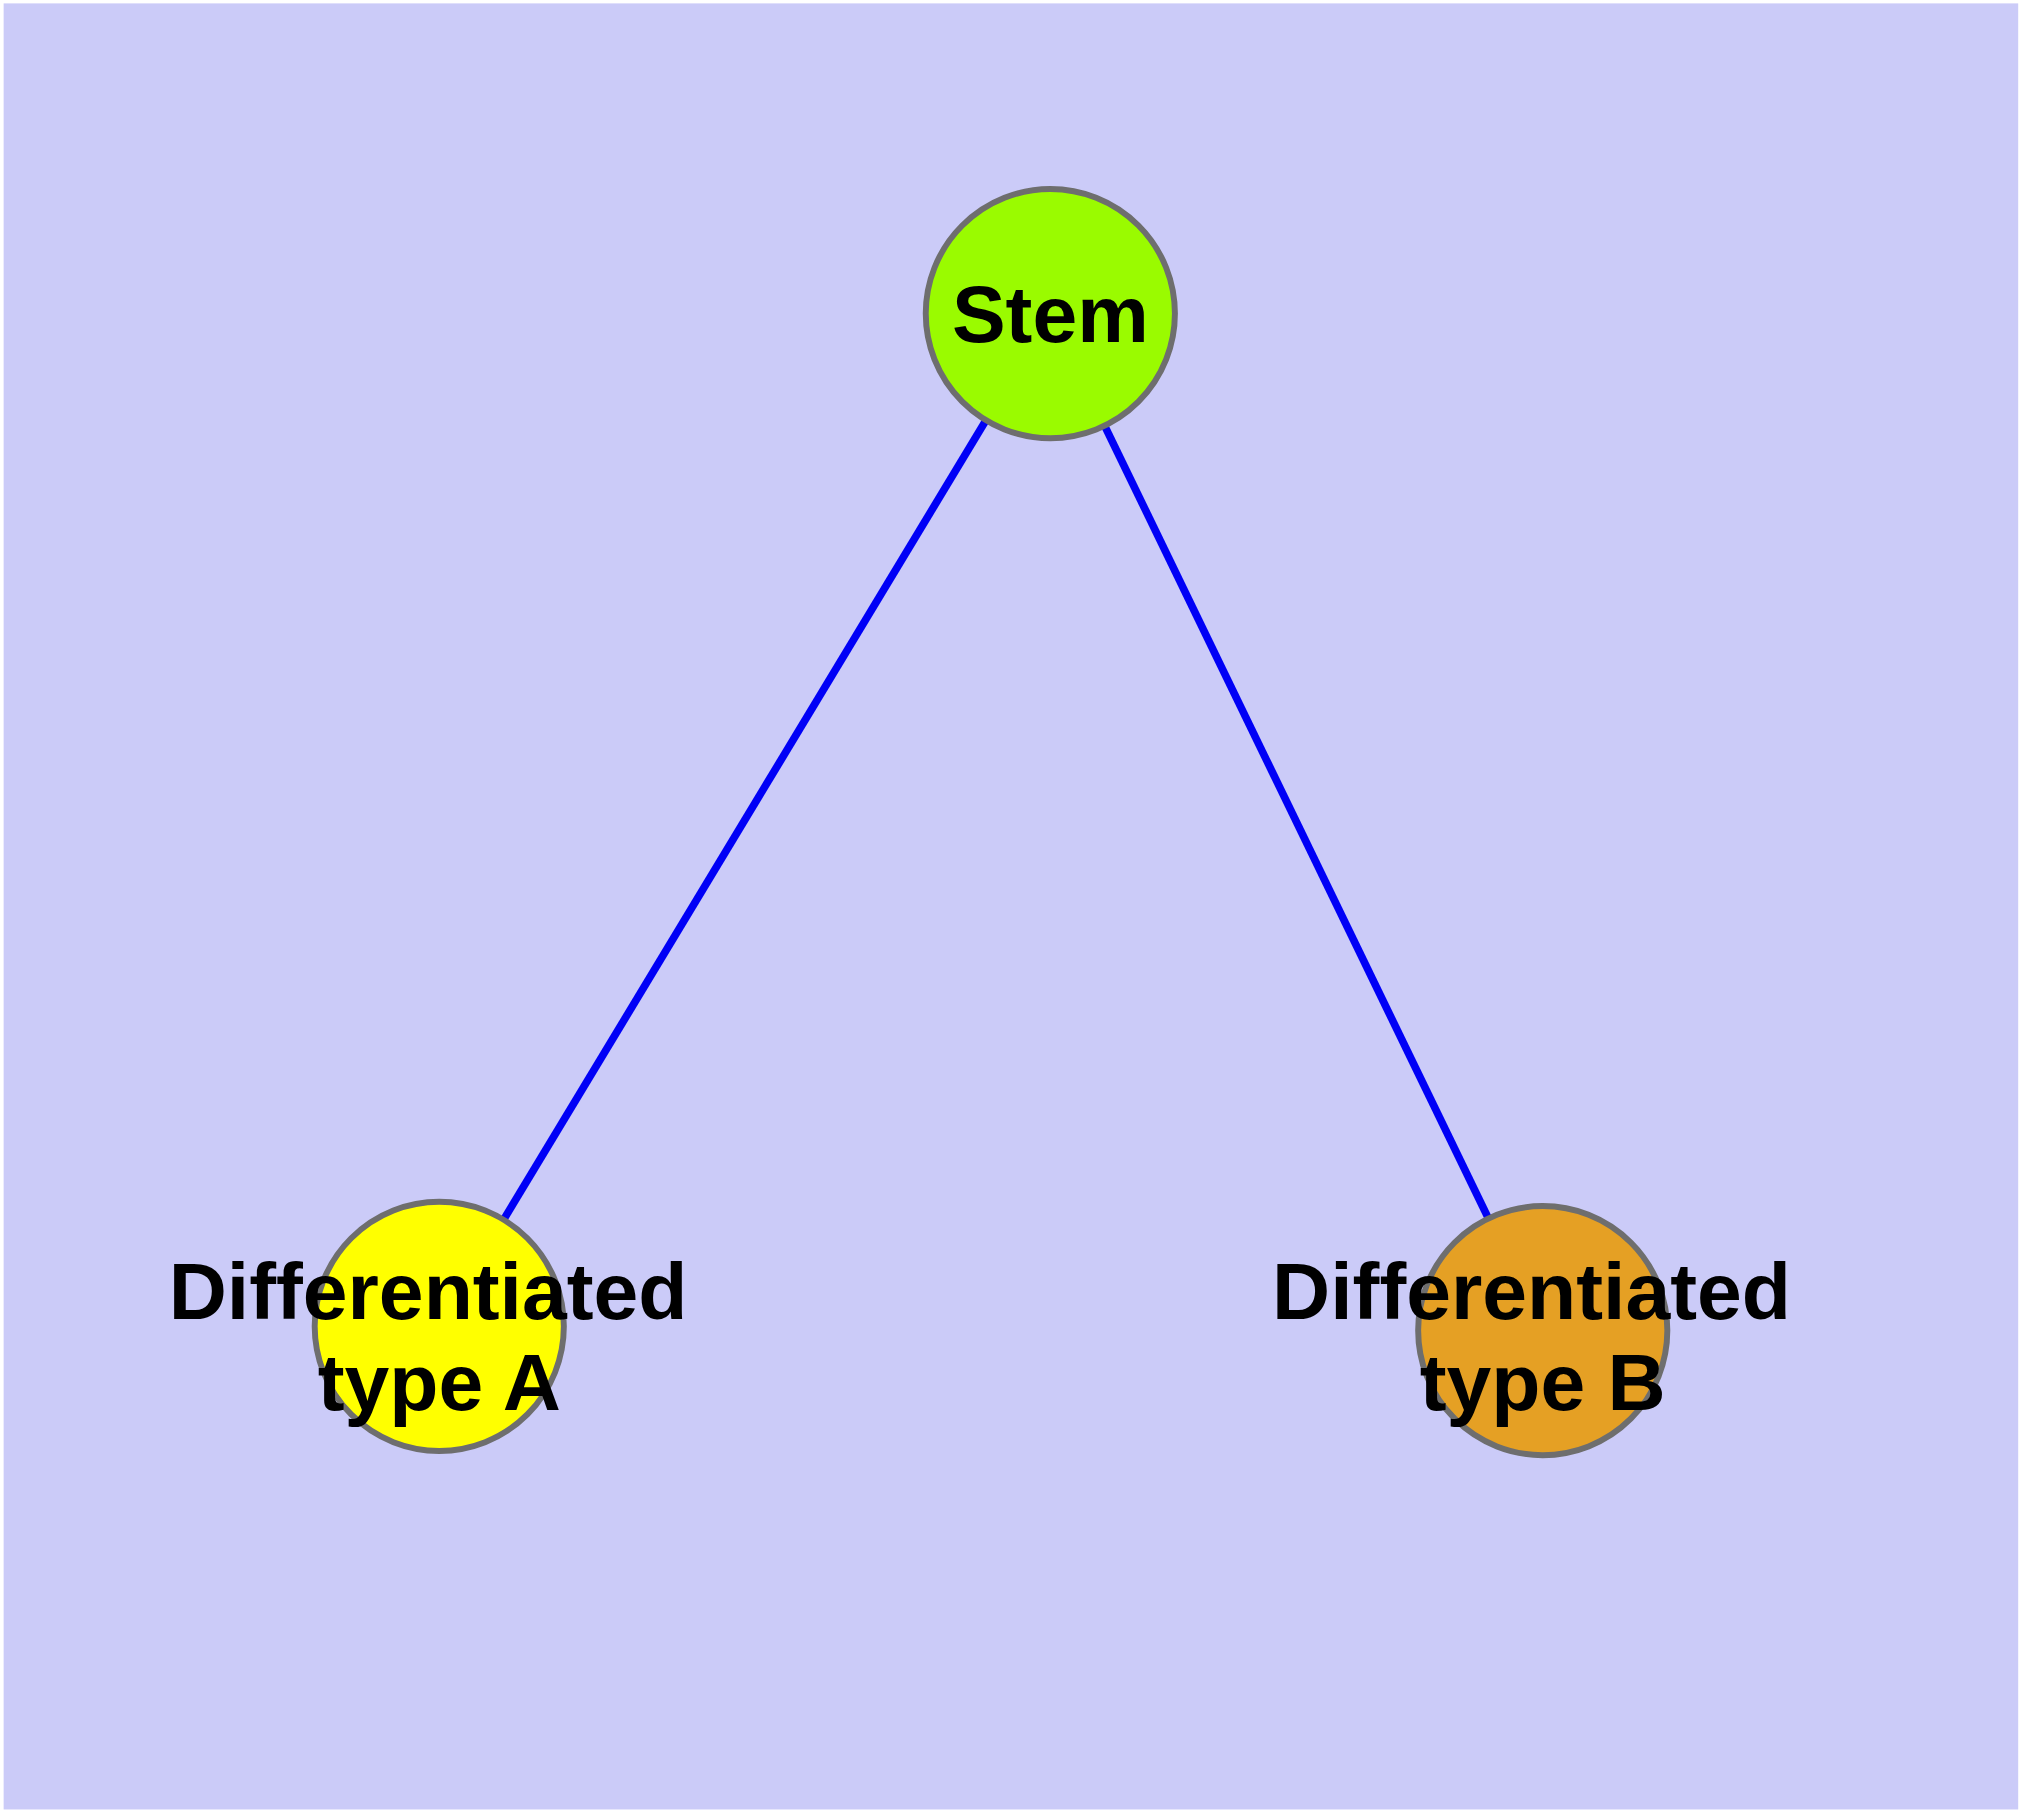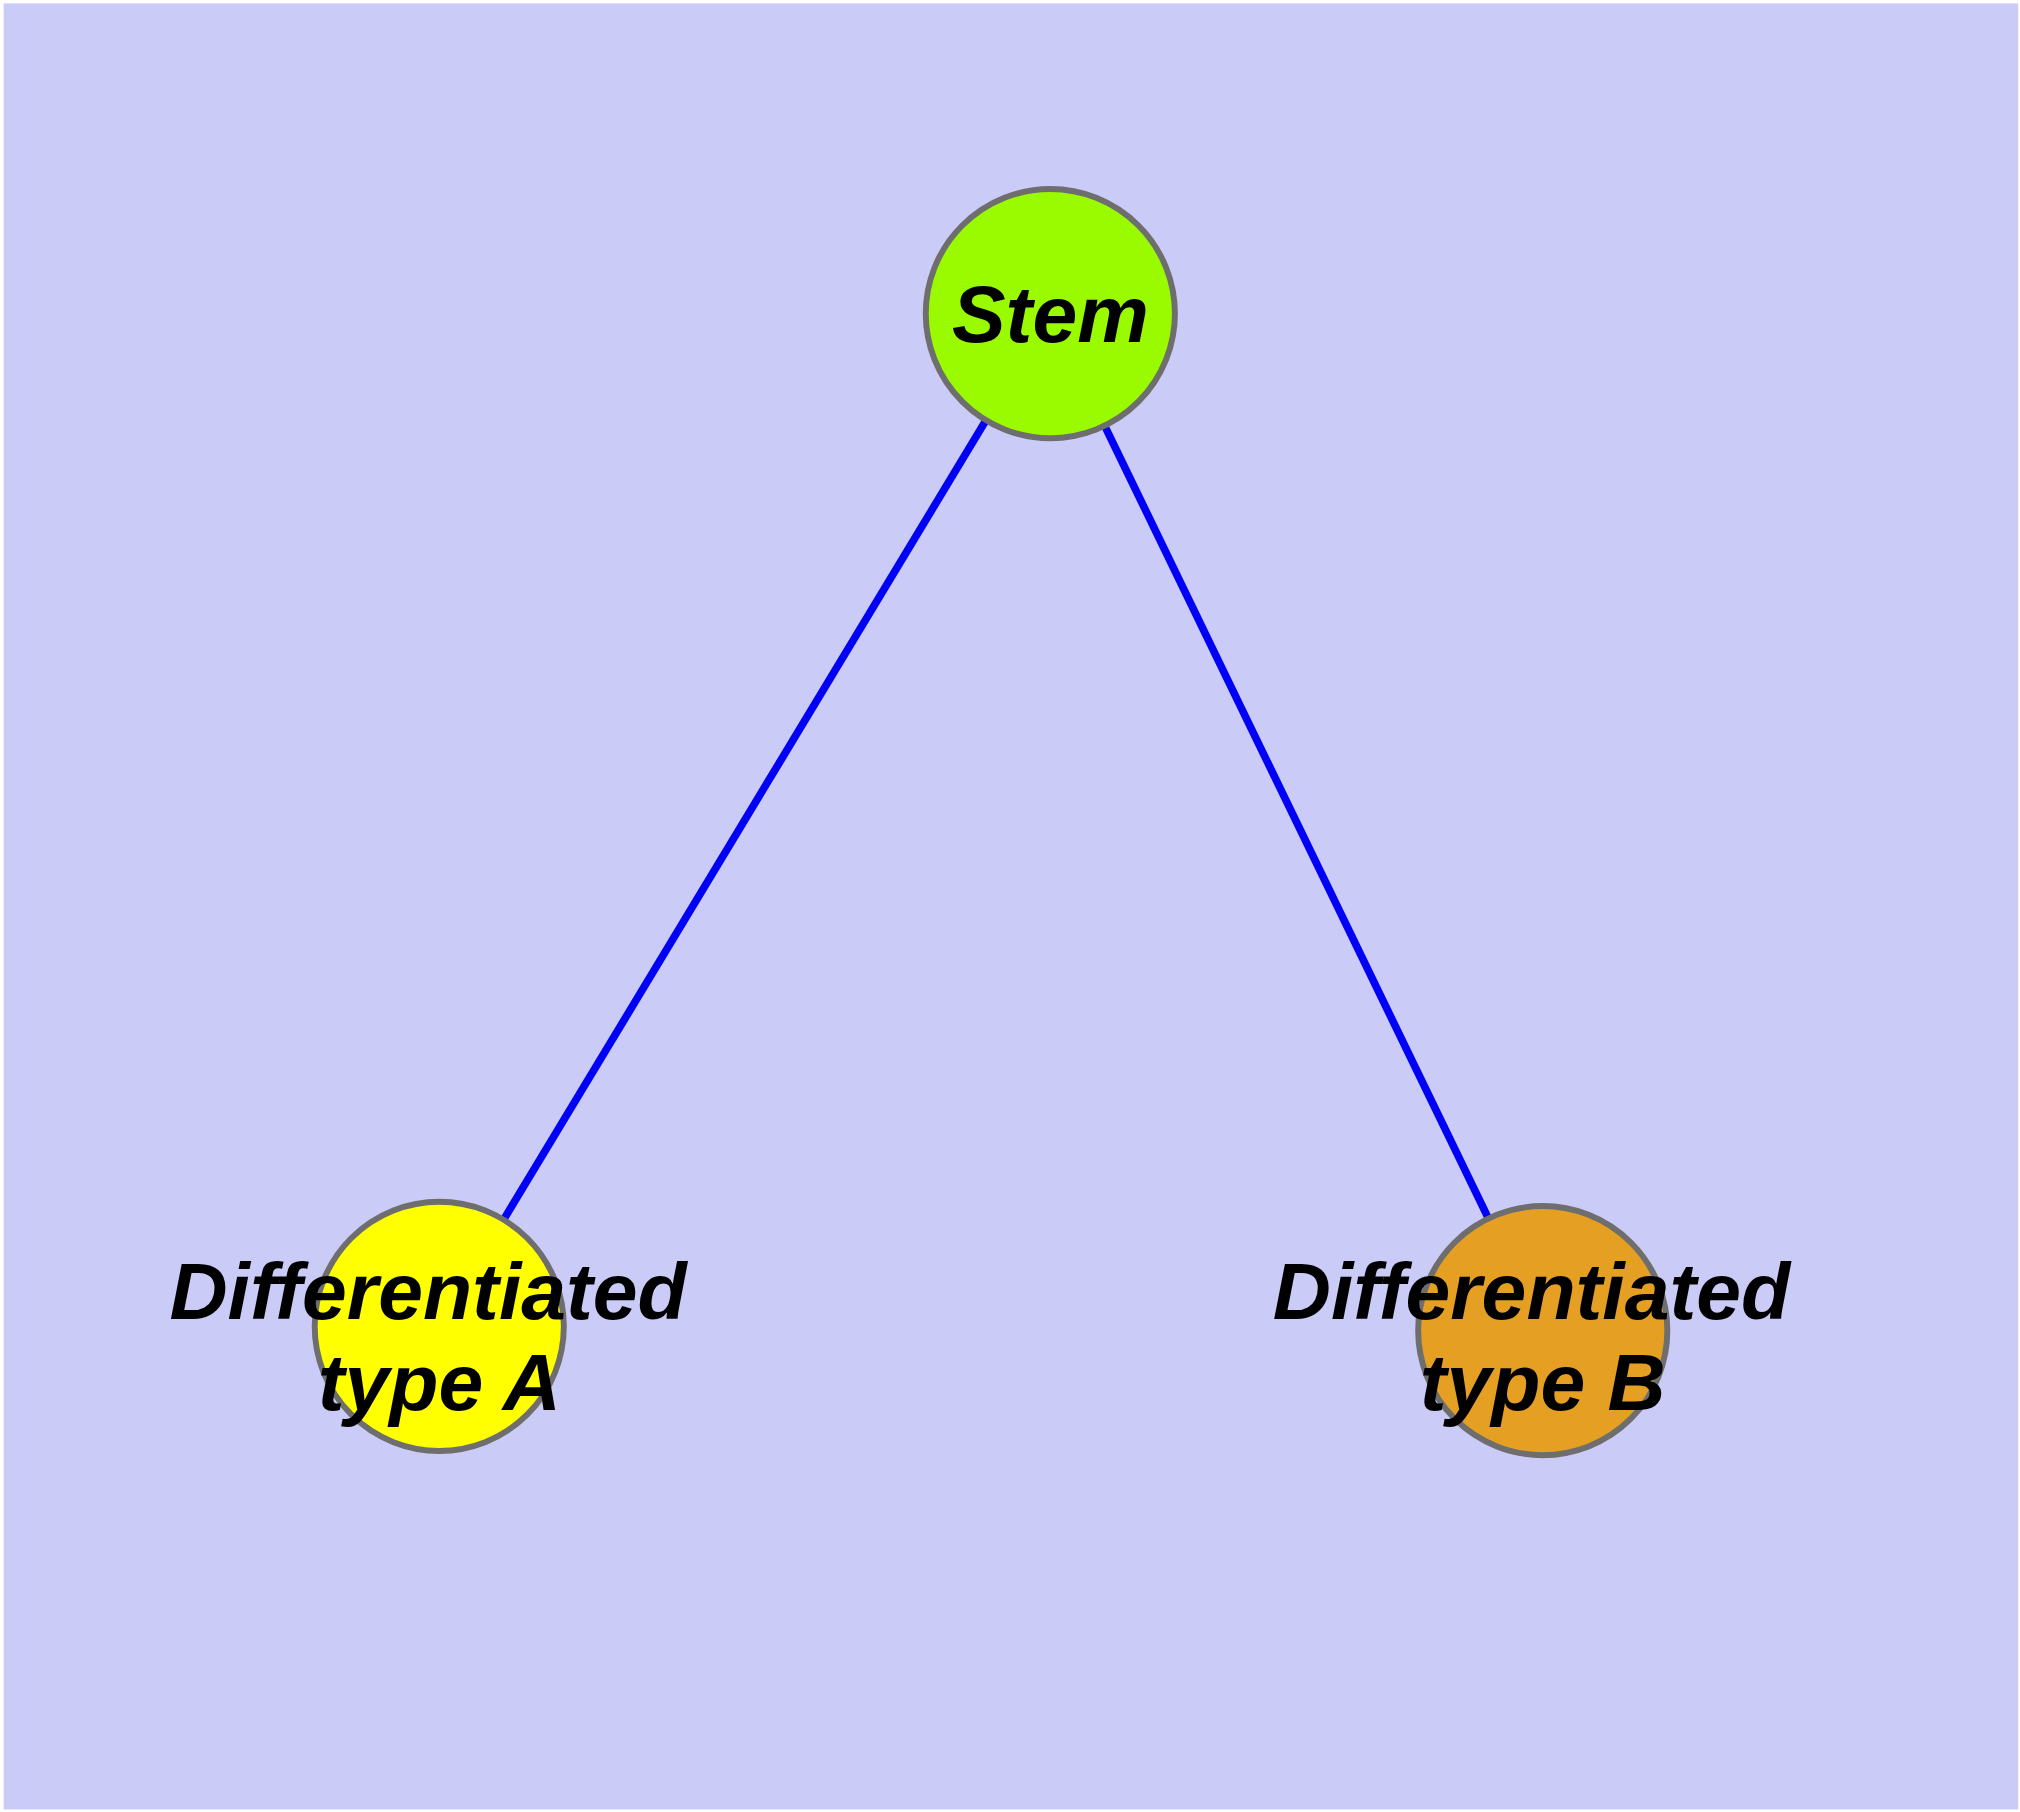--- a/index.html
+++ b/index.html
@@ -7,21 +7,20 @@
     padding: 0;
     width: 2021px;
     height: 1812px;
     background: #FFFFFF;
     overflow: hidden;
   }
   .canvas-wrap {
     position: relative;
     width: 1990px;
     height: 1812px;
-    font-style: italic;
   }
   svg { display: block; }
   .edge {
     stroke-width: 9px;
     stroke-linecap: butt;
   }
   .node {
     stroke: #6E6E6E; 
     stroke-width: 7px;
   }

